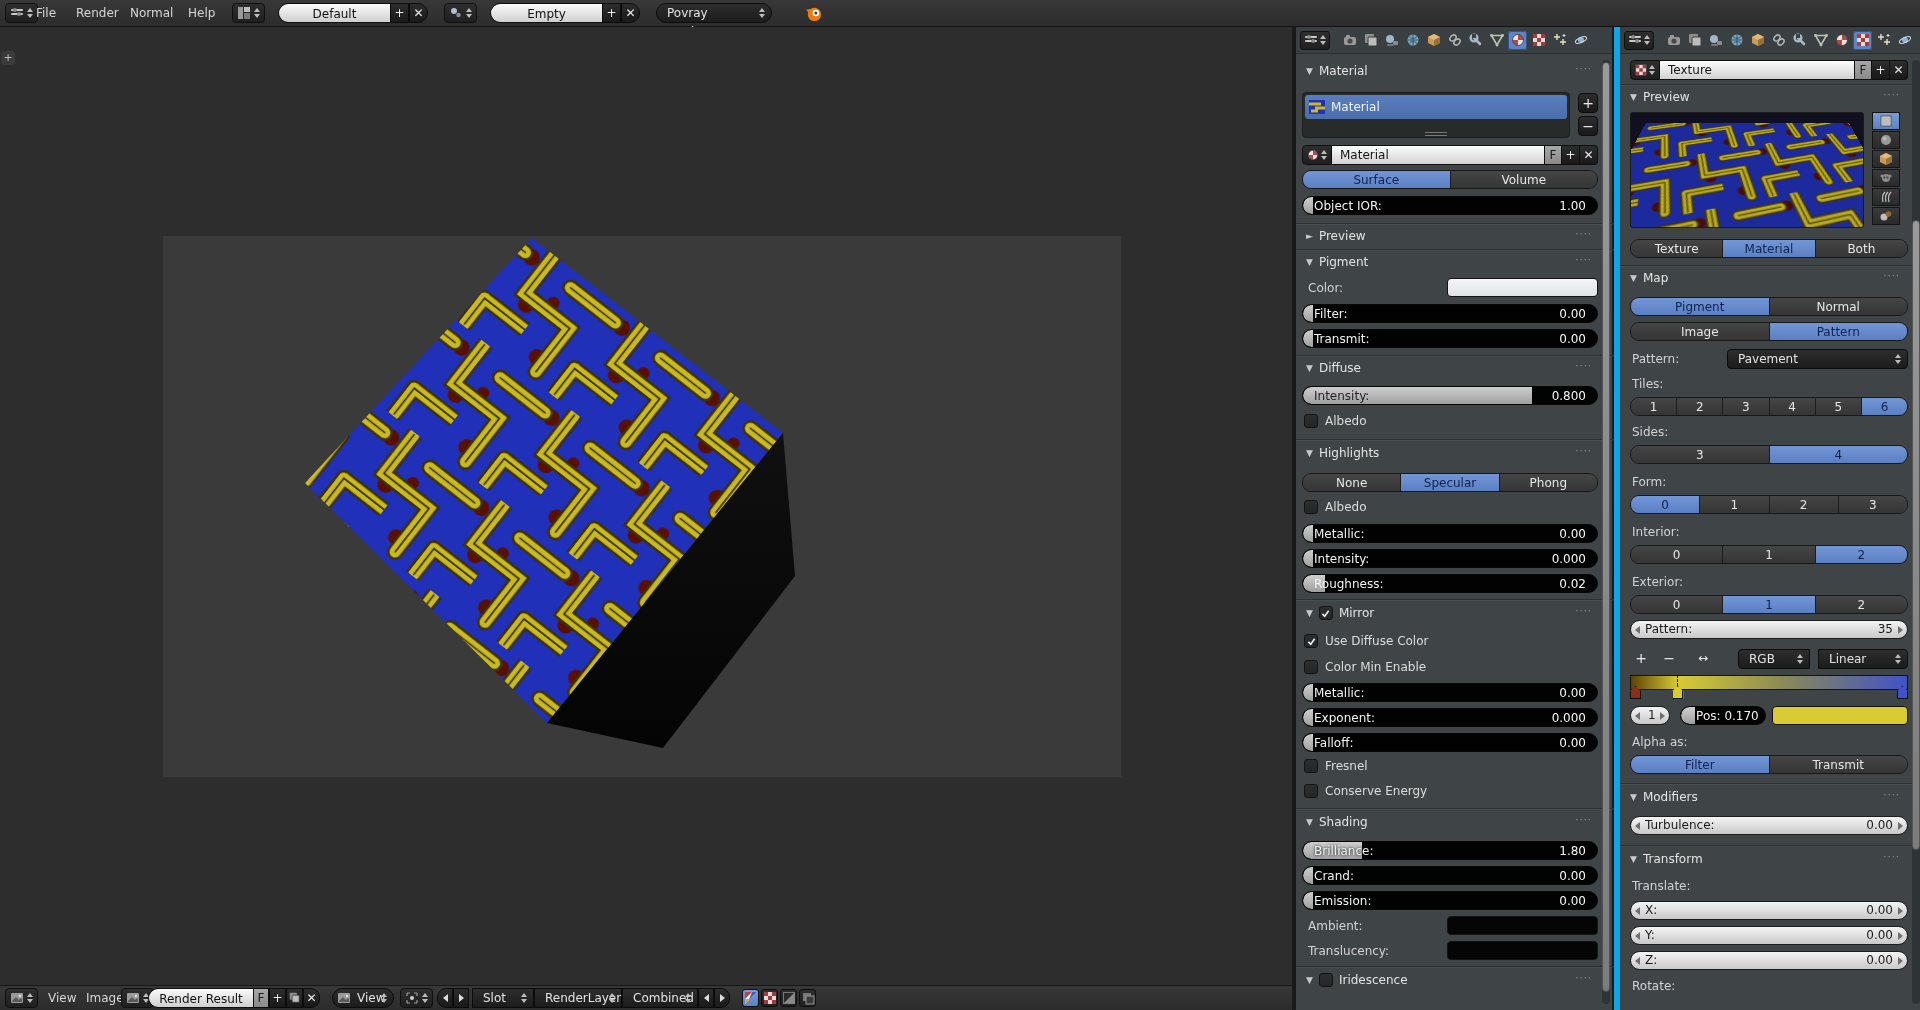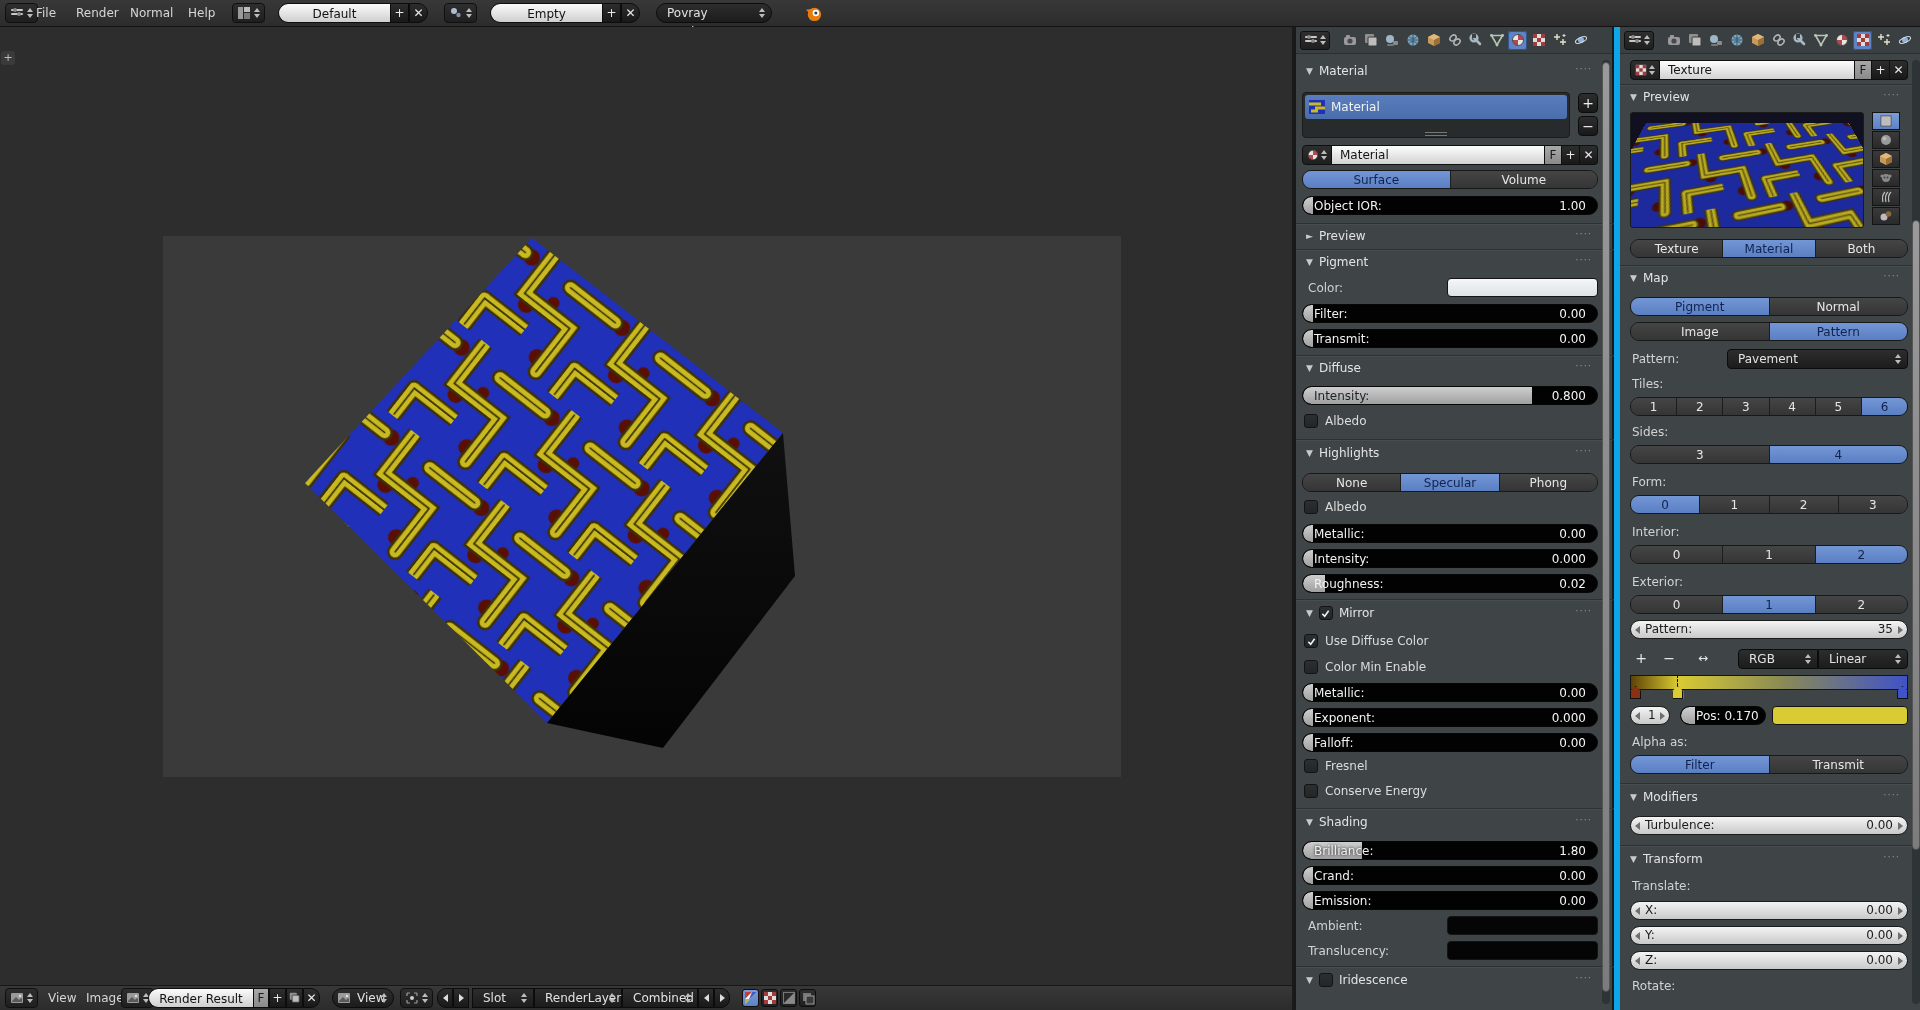--- a/index.html
+++ b/index.html
@@ -952,21 +952,21 @@
   <div class="numf" style="left:10px; top:593px; width:278px">
     <span class="ar-l"></span>
     <span class="la">Pattern:</span>
     <span class="va">35</span>
     <span class="ar-r"></span>
   </div>
 
   <div class="dk-btn" style="left:10px; top:622px; width:22px; height:19px; border-radius:4px; font-size:14px; background:none; border:none; color:#e8e8e8">+</div>
   <div class="dk-btn" style="left:38px; top:622px; width:22px; height:19px; border-radius:4px; font-size:14px; background:none; border:none; color:#e8e8e8">−</div>
   <div class="dk-btn" style="left:70px; top:622px; width:26px; height:19px; border-radius:4px; background:none; border:none; color:#e8e8e8">↔</div>
-  <div class="dk-drop" style="left:118px; top:622px; width:80px; border-radius:4px 0 0 4px">
+  <div class="dk-drop" style="left:118px; top:622px; width:72px; border-radius:4px 0 0 4px">
     <span>RGB</span>
     <span class="stepper drop-arrows">
         <i class="up"></i>
         <i class="dn"></i>
       </span>
   </div>
   <div class="dk-drop" style="left:198px; top:622px; width:90px; border-radius:0 4px 4px 0">
     <span>Linear</span>
     <span class="stepper drop-arrows">
         <i class="up"></i>

